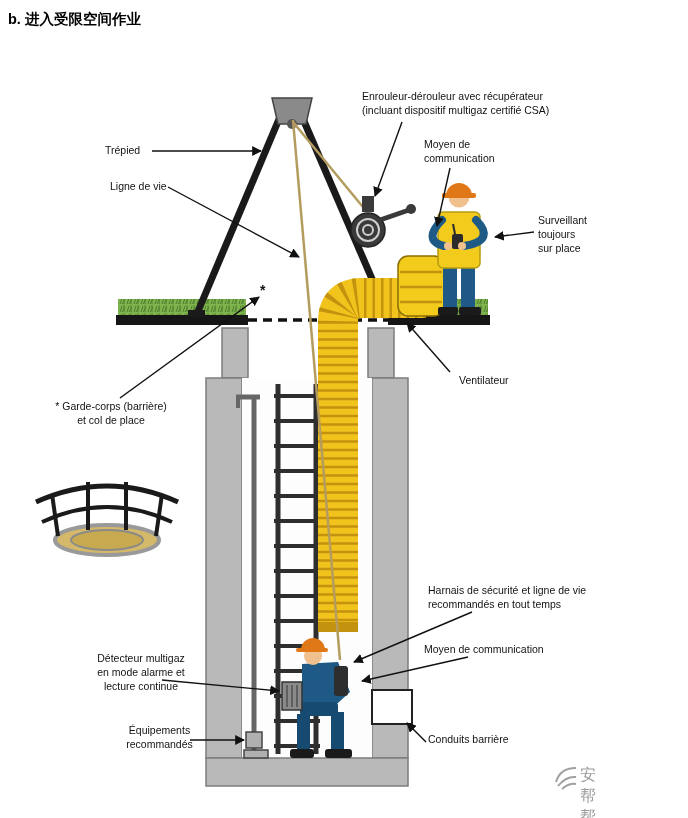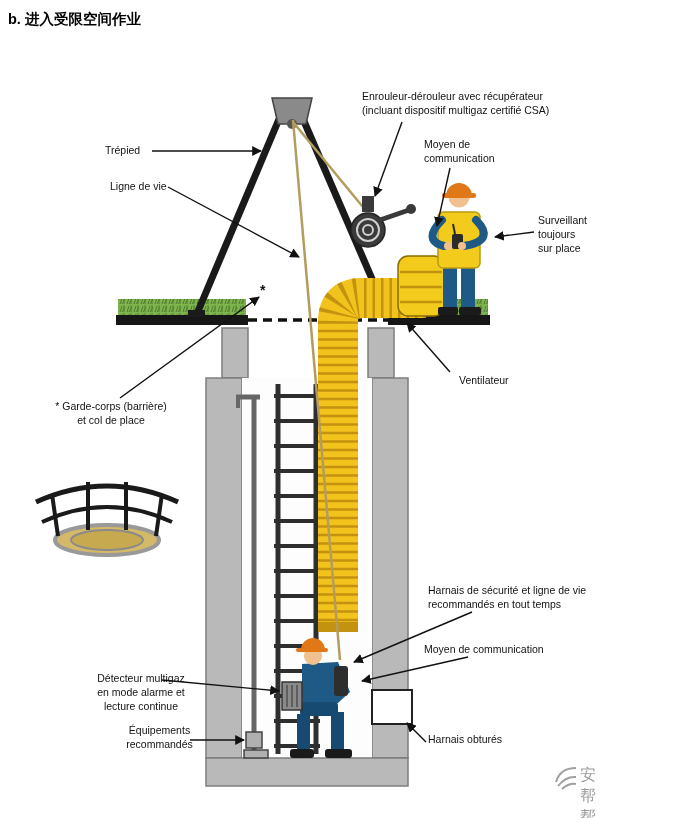--- a/index.html
+++ b/index.html
@@ -204,22 +204,22 @@
 communication</div>
   <div class="lbl" style="left:538px;top:214px;">Surveillant toujours
 sur place</div>
   <div class="lbl" style="left:424px;top:374px;margin-left:35px;">Ventilateur</div>
   <div class="lbl center" style="left:36px;top:400px;width:150px;">* Garde-corps (barrière)
 et col de place</div>
   <div class="asterisk">*</div>
   <div class="lbl" style="left:428px;top:584px;">Harnais de sécurité et ligne de vie
 recommandés en tout temps</div>
   <div class="lbl" style="left:424px;top:643px;">Moyen de communication</div>
-  <div class="lbl center" style="left:85px;top:672px;width:112px;">Détecteur multigaz
+  <div class="lbl center" style="left:85px;top:652px;width:112px;">Détecteur multigaz
 en mode alarme et
 lecture continue</div>
   <div class="lbl center" style="left:112px;top:724px;width:95px;">Équipements
 recommandés</div>
-  <div class="lbl" style="left:428px;top:733px;">Harnais obturés</div>
+  <div class="lbl" style="left:428px;top:733px;">Conduits barrière</div>
 
   <div class="watermark-text">安帮帮</div>
 
 </div>
 
 </body></html>

